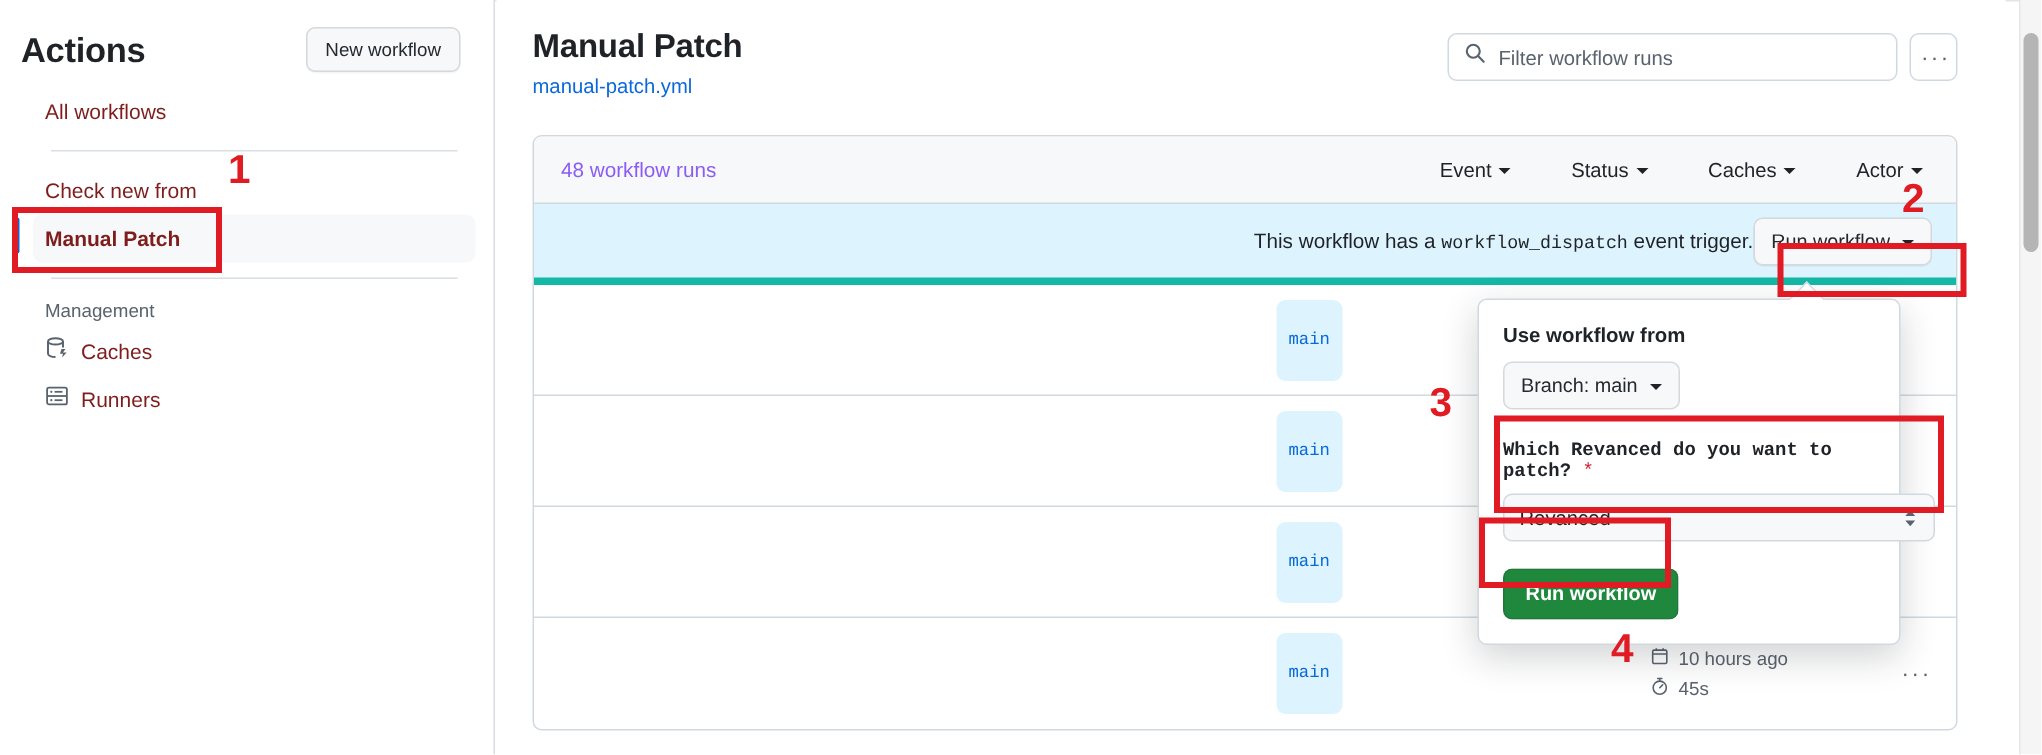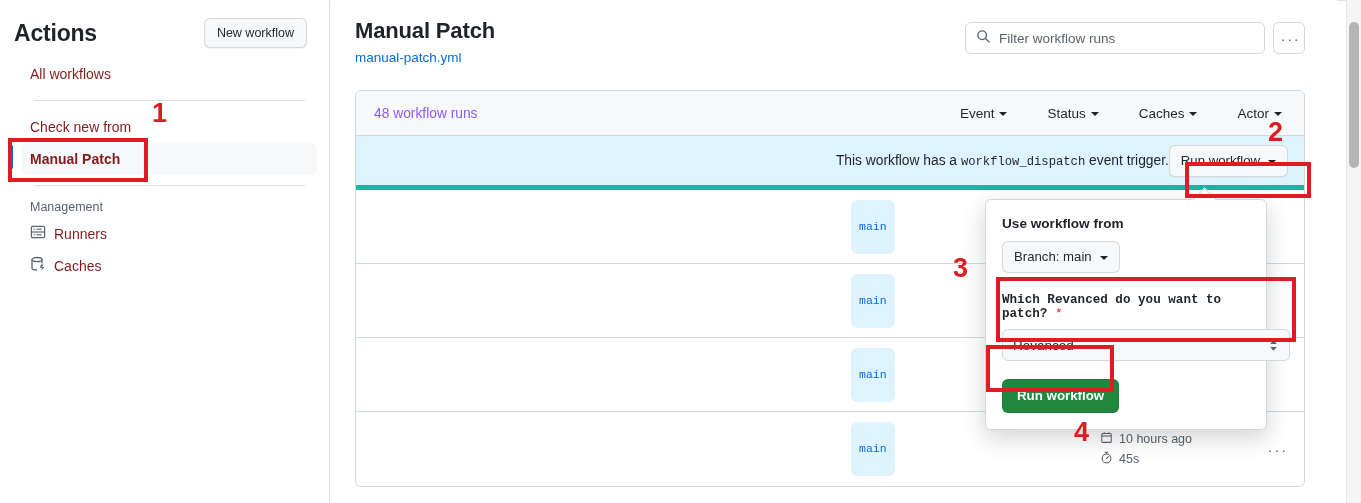--- a/index.html
+++ b/index.html
@@ -233,42 +233,42 @@
       <div class="nav-item selected" style="margin-left:10px;">
         <span>Manual Patch</span>
       </div>
 
       <div class="nav-sep"></div>
 
       <div class="nav-group-label" style="margin-left:10px;">Management</div>
 
       <div class="nav-item" style="margin-left:10px;">
         <span class="nav-icon">
+          <svg width="16" height="16" viewBox="0 0 16 16" fill="none" stroke="#59636e" stroke-width="1.3">
+            <ellipse cx="7" cy="3.6" rx="5" ry="2.1"></ellipse>
+            <path d="M2 3.6v8.3c0 1.16 2.24 2.1 5 2.1"></path>
+            <path d="M12 3.6v4"></path>
+            <path d="M11 8.6l2.6 0-1.6 2.4h2.4l-3 3.4.6-2.6h-2z" fill="#59636e" stroke="none"></path>
+          </svg>
+        </span>
+        <span>Caches</span>
+      </div>
+
+      <div class="nav-item" style="margin-left:10px;">
+        <span class="nav-icon">
           <svg width="16" height="16" viewBox="0 0 16 16" fill="none" stroke="#59636e" stroke-width="1.2">
             <rect x="1.4" y="2.4" width="13.2" height="11.2" rx="1.3"></rect>
             <line x1="1.4" y1="8" x2="14.6" y2="8"></line>
             <circle cx="4.2" cy="5.2" r="0.75" fill="#59636e" stroke="none"></circle>
             <line x1="6.4" y1="5.2" x2="11.6" y2="5.2"></line>
             <circle cx="4.2" cy="10.8" r="0.75" fill="#59636e" stroke="none"></circle>
             <line x1="6.4" y1="10.8" x2="11.6" y2="10.8"></line>
           </svg>
         </span>
         <span>Runners</span>
-      </div>
-
-      <div class="nav-item" style="margin-left:10px;">
-        <span class="nav-icon">
-          <svg width="16" height="16" viewBox="0 0 16 16" fill="none" stroke="#59636e" stroke-width="1.3">
-            <ellipse cx="7" cy="3.6" rx="5" ry="2.1"></ellipse>
-            <path d="M2 3.6v8.3c0 1.16 2.24 2.1 5 2.1"></path>
-            <path d="M12 3.6v4"></path>
-            <path d="M11 8.6l2.6 0-1.6 2.4h2.4l-3 3.4.6-2.6h-2z" fill="#59636e" stroke="none"></path>
-          </svg>
-        </span>
-        <span>Caches</span>
       </div>
     </div>
   </aside>
 
   <section class="main">
 
     <div class="main-head">
       <div>
         <div class="page-title">Manual Patch</div>
         <div class="page-subtitle">manual-patch.yml</div>

